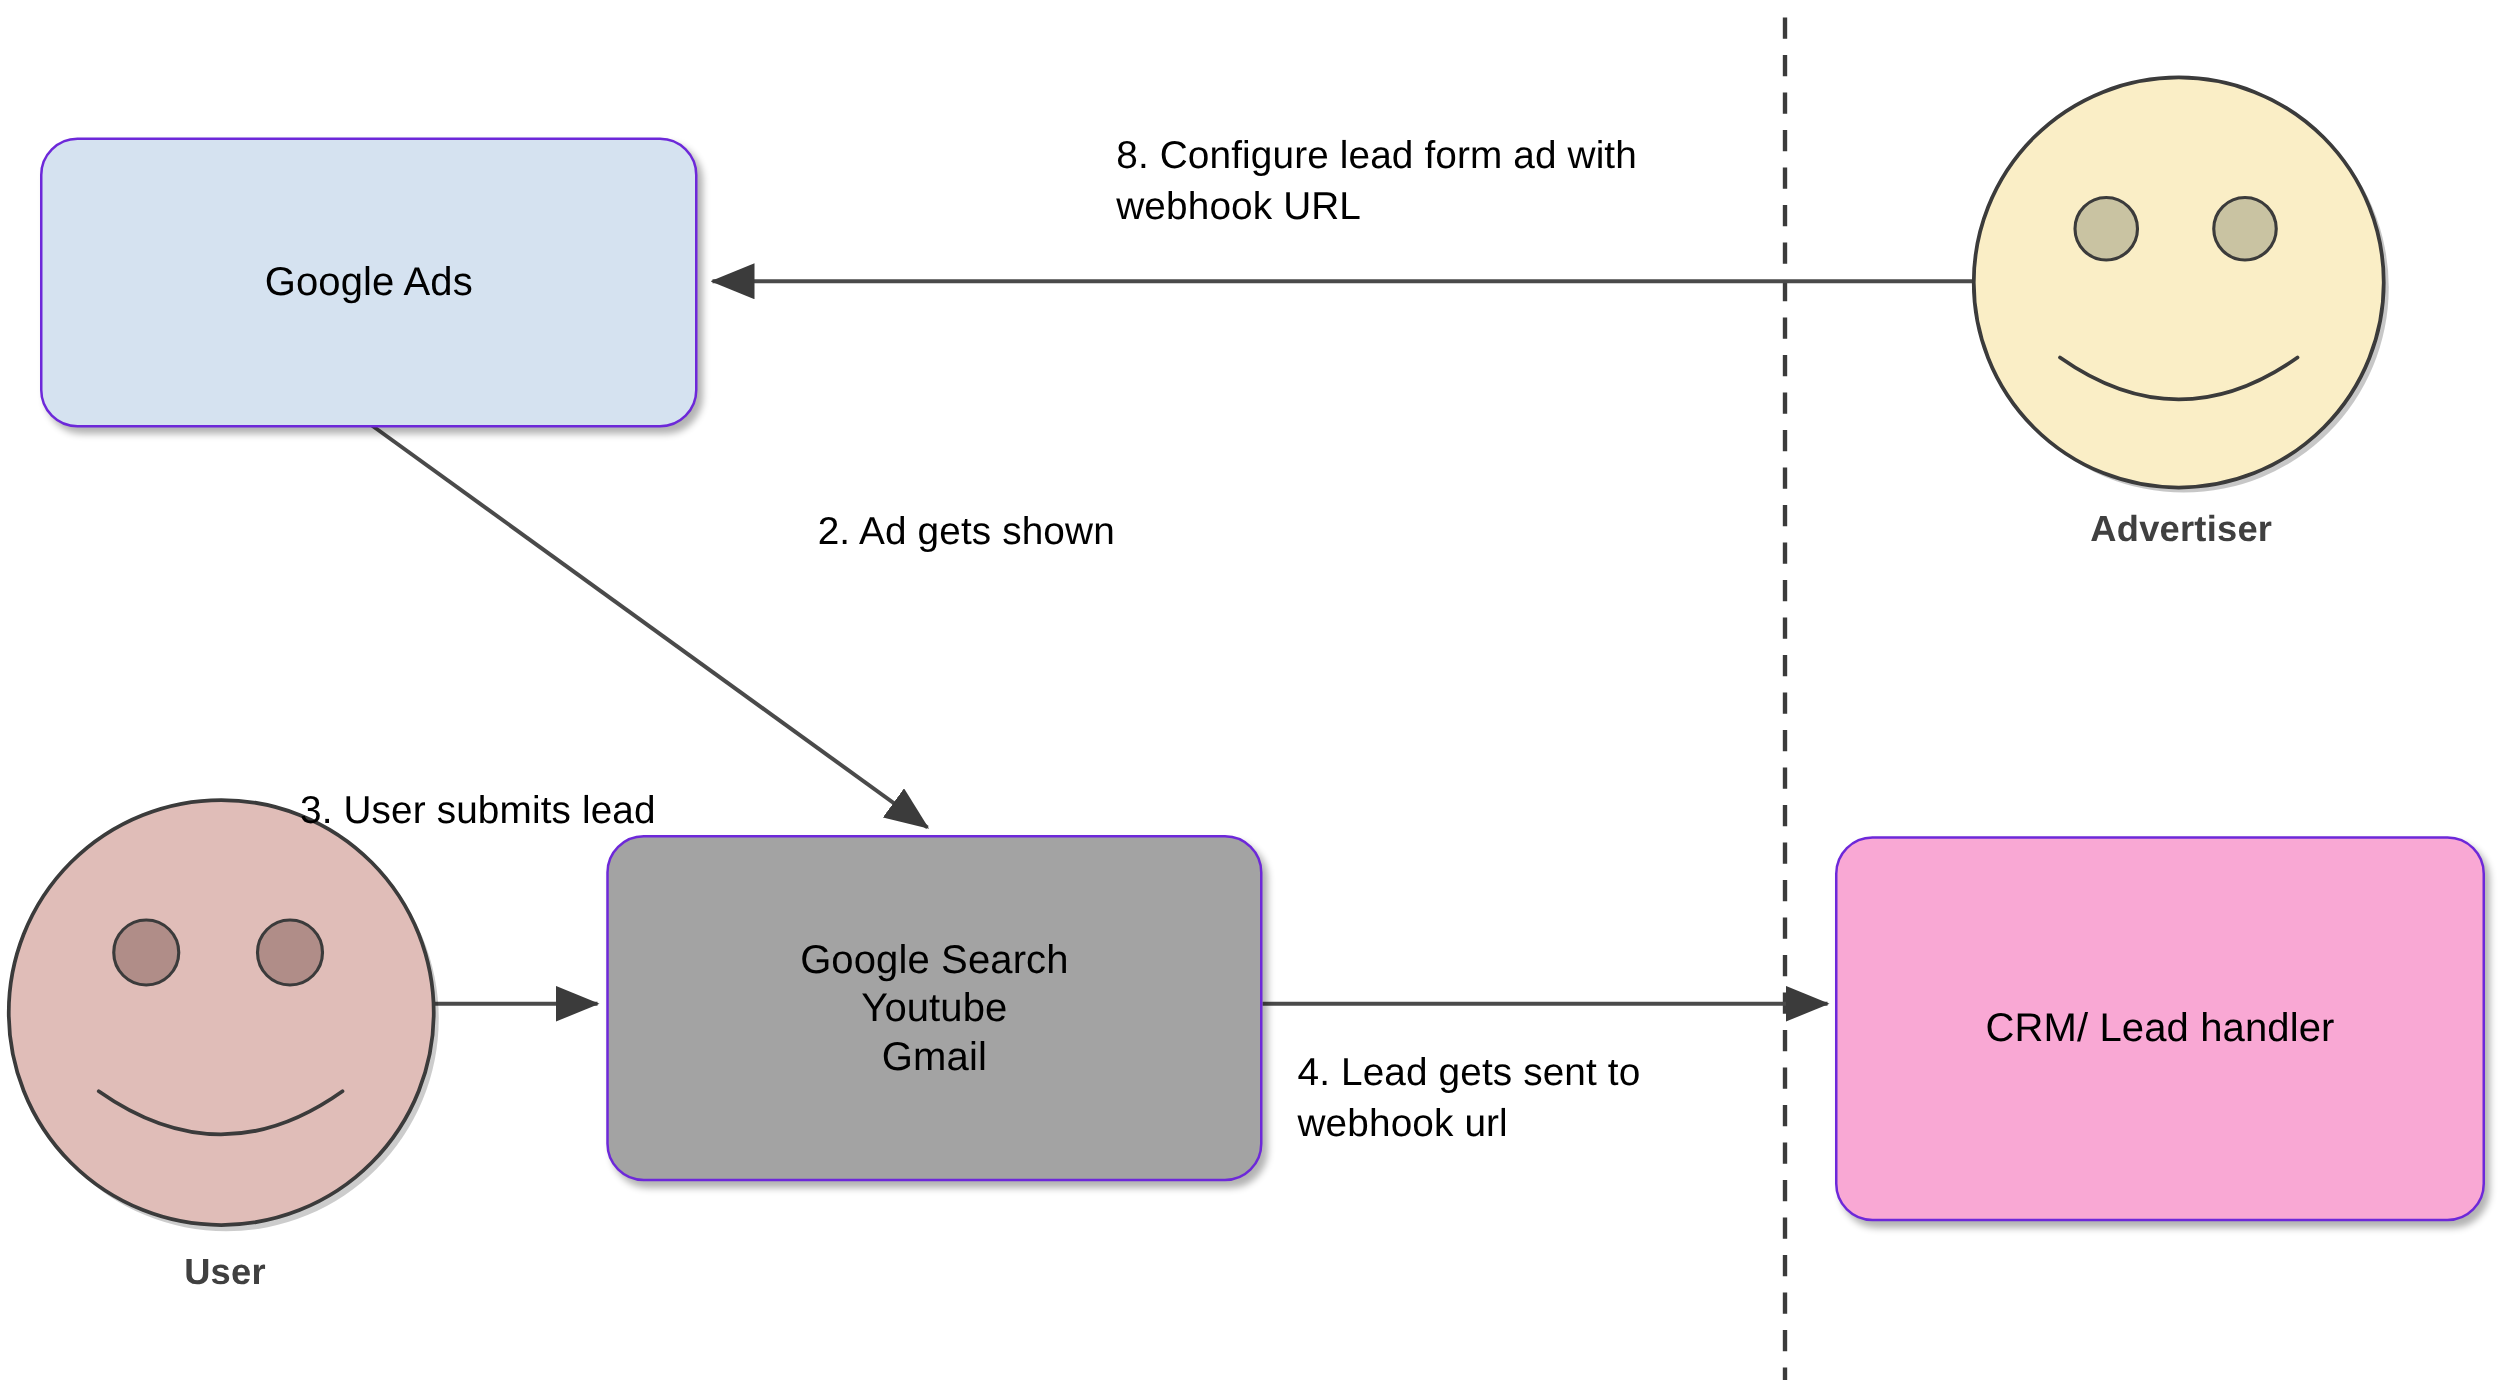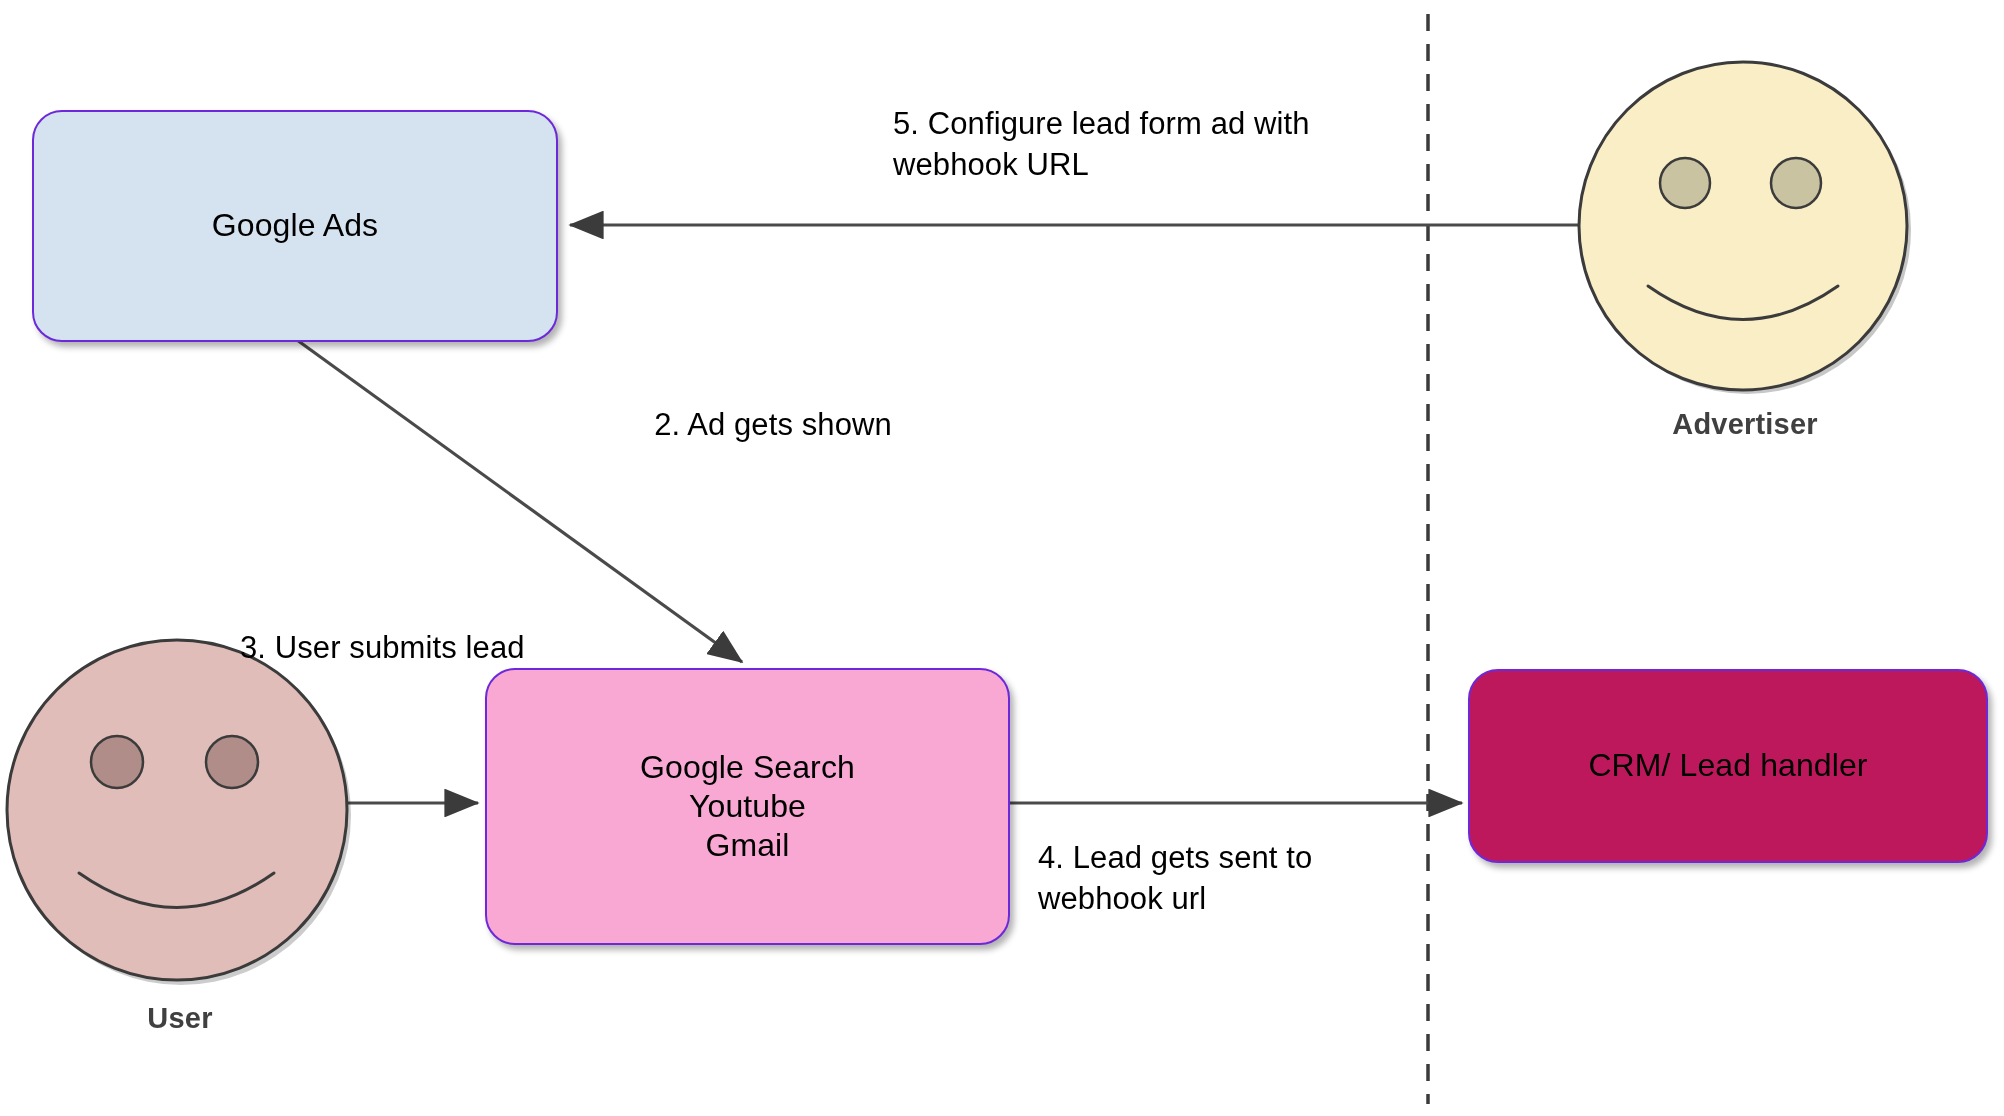--- a/index.html
+++ b/index.html
@@ -48,28 +48,28 @@
     top: 110px;
     width: 526px;
     height: 232px;
     background: #d5e2f0;
   }
   #box-google-surfaces {
     left: 485px;
     top: 668px;
     width: 525px;
     height: 277px;
-    background: #f9a8d4;
+    background: #a3a3a3;
   }
   #box-crm {
     left: 1468px;
     top: 669px;
     width: 520px;
-    height: 194px;
-    background: #be185d;
+    height: 308px;
+    background: #f9a8d4;
   }
   
   .actor {
     position: absolute;
   }
   .actor-face {
     position: absolute;
     left: 0;
     top: 0;
   }
@@ -162,21 +162,21 @@
     <svg class="actor-face" width="360" height="360" viewBox="0 0 360 360" xmlns="http://www.w3.org/2000/svg">
       <ellipse cx="181" cy="185" rx="170" ry="170" fill="rgba(0,0,0,0.20)"></ellipse>
       <circle cx="177" cy="180" r="170" fill="#e0bdb8" stroke="#3b3b3b" stroke-width="3"></circle>
       <circle cx="117" cy="132" r="26" fill="#b08d88" stroke="#3b3b3b" stroke-width="2.5"></circle>
       <circle cx="232" cy="132" r="26" fill="#b08d88" stroke="#3b3b3b" stroke-width="2.5"></circle>
       <path d="M 79 243 Q 177 312 274 243" fill="none" stroke="#3b3b3b" stroke-width="3" stroke-linecap="round"></path>
     </svg>
     <div class="actor-name">User</div>
   </div>
 
-  <div id="label-step-1" class="edge-label">5.  Configure lead form ad with
+  <div id="label-step-1" class="edge-label">8.  Configure lead form ad with
 webhook URL</div>
 
   <div id="label-step-2" class="edge-label">2.  Ad gets shown</div>
 
   <div id="label-step-3" class="edge-label">3.  User submits lead</div>
 
   <div id="label-step-4" class="edge-label">4.  Lead gets sent to
 webhook url</div>
 
 </div>

